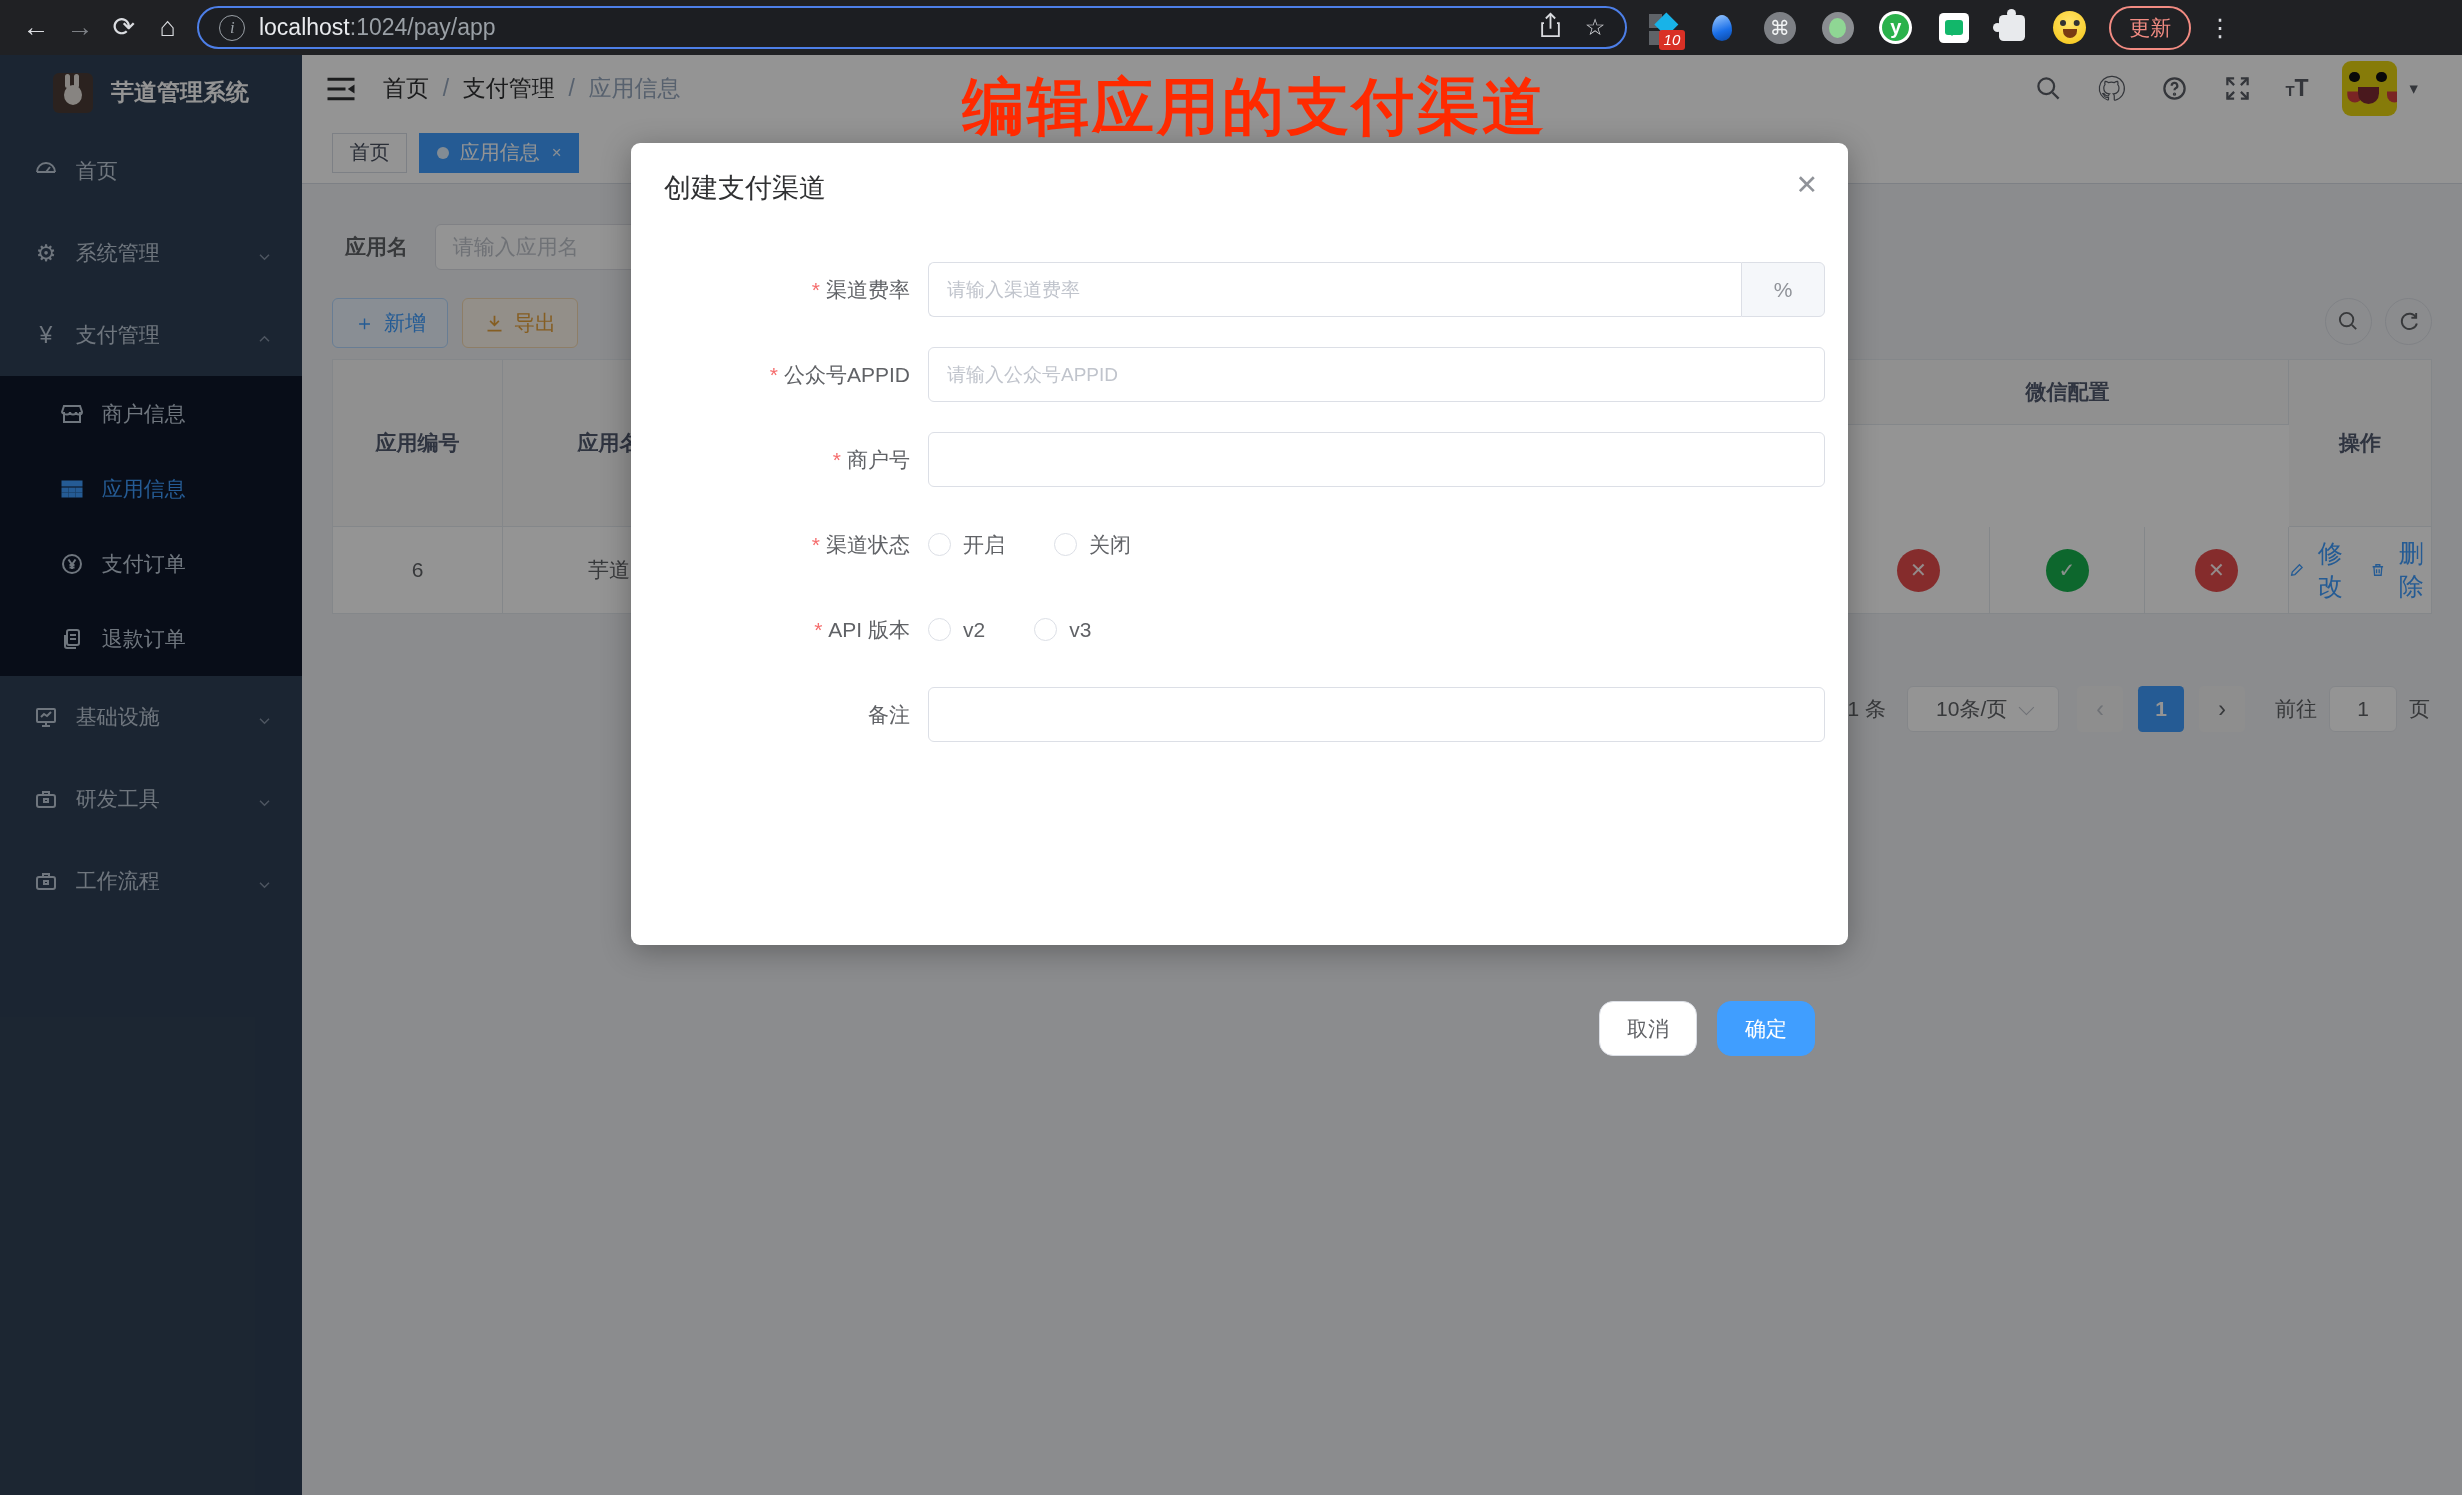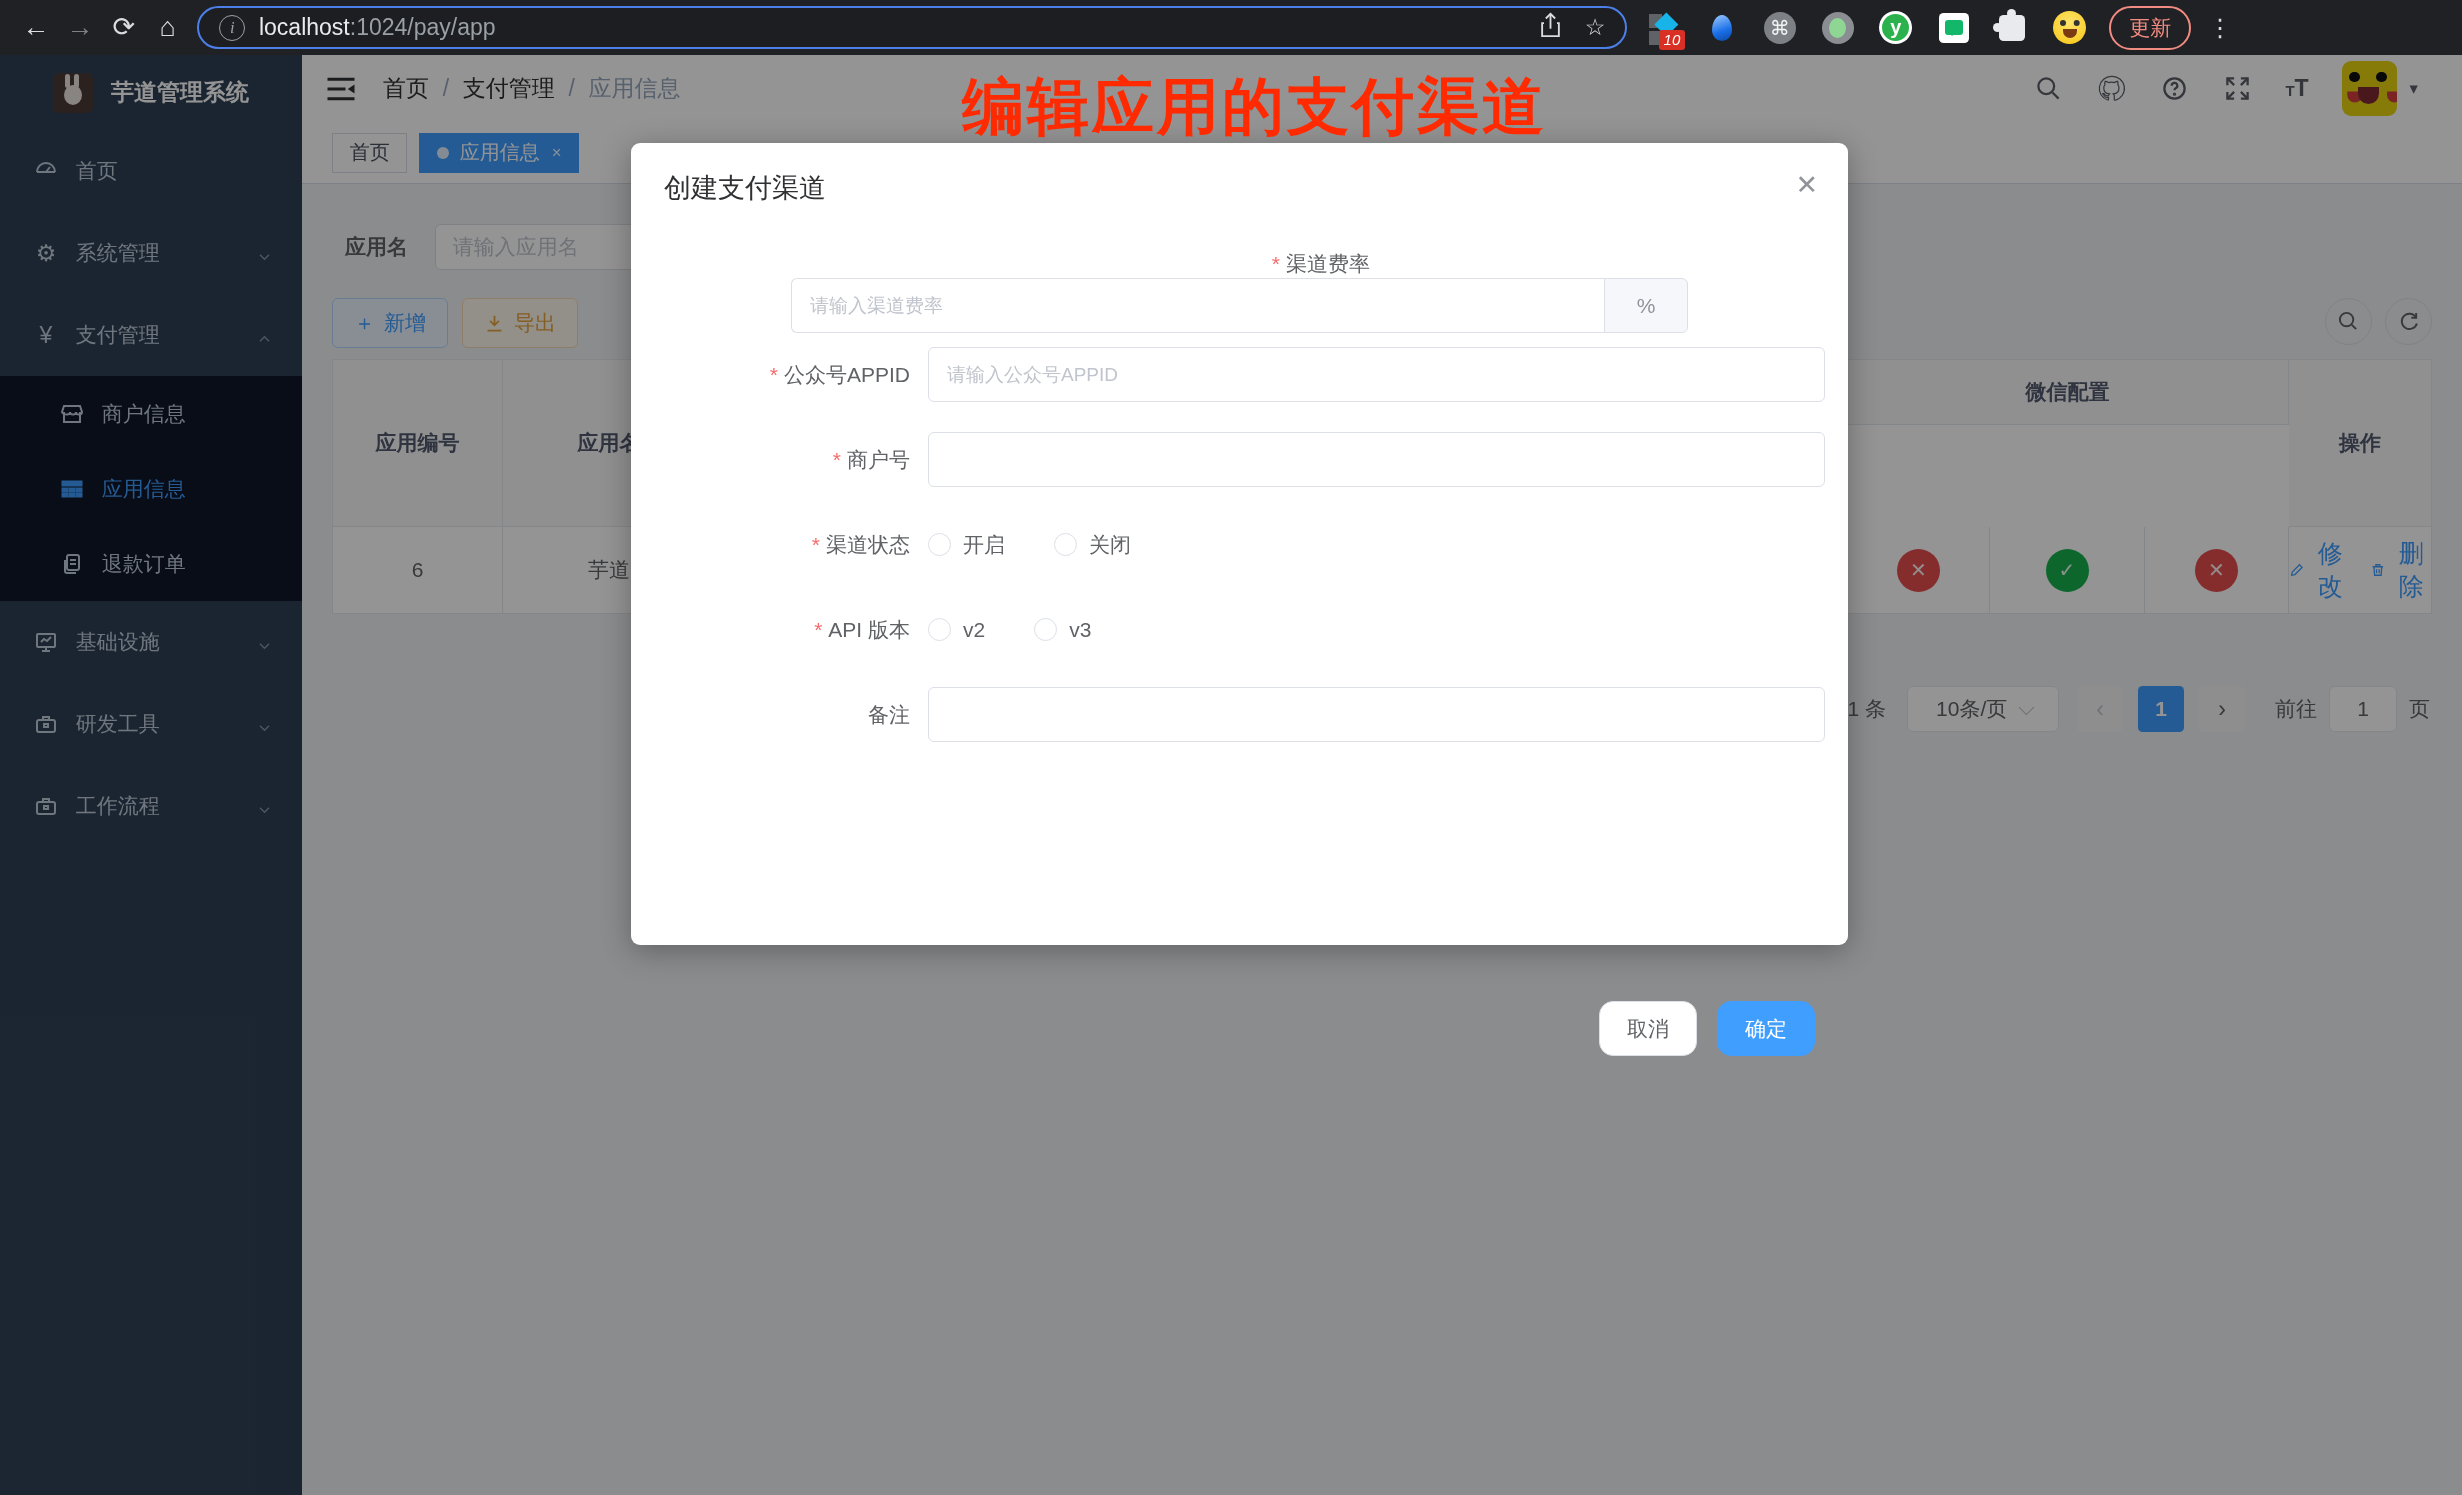--- a/index.html
+++ b/index.html
@@ -300,20 +300,29 @@
               <rect x="2" y="16" width="6" height="4"></rect>
               <rect x="9" y="16" width="6" height="4"></rect>
               <rect x="16" y="16" width="6" height="4"></rect>
             </svg>
         </span>
         <span>应用信息</span>
       </div>
       <div class="menu-item">
         <span class="mi-ico">
           <svg width="24" height="24" viewBox="0 0 24 24" fill="none" stroke-width="2">
+              <circle cx="12" cy="12" r="9"></circle>
+              <path d="M8.5 7.5l3.5 5 3.5-5M12 12.5V17M9.5 13h5M9.5 15.5h5"></path>
+            </svg>
+        </span>
+        <span>支付订单</span>
+      </div>
+      <div class="menu-item">
+        <span class="mi-ico">
+          <svg width="24" height="24" viewBox="0 0 24 24" fill="none" stroke-width="2">
               <rect x="7" y="3" width="12" height="15" rx="2"></rect>
               <path d="M5 8v11a2 2 0 0 0 2 2h9"></path>
               <path d="M10 8h6M10 12h6"></path>
             </svg>
         </span>
         <span>退款订单</span>
       </div>
     </div>
 
     <div class="menu-item">
@@ -506,21 +515,21 @@
       <span>页</span>
     </div>
   </div>
 
   <div class="overlay"></div>
 
   <div class="modal">
     <div class="m-title">创建支付渠道</div>
     <div class="m-close">✕</div>
 
-    <div class="frow" style="top:107px;flex-direction:column;">
+    <div class="frow" style="top:119px;">
       <div class="flabel req">渠道费率</div>
       <div class="fctrl">
         <div class="inp-group">
           <div class="inp">
               <input placeholder="请输入渠道费率" style="">
             </div>
           <div class="inp-append">%</div>
         </div>
       </div>
     </div>

